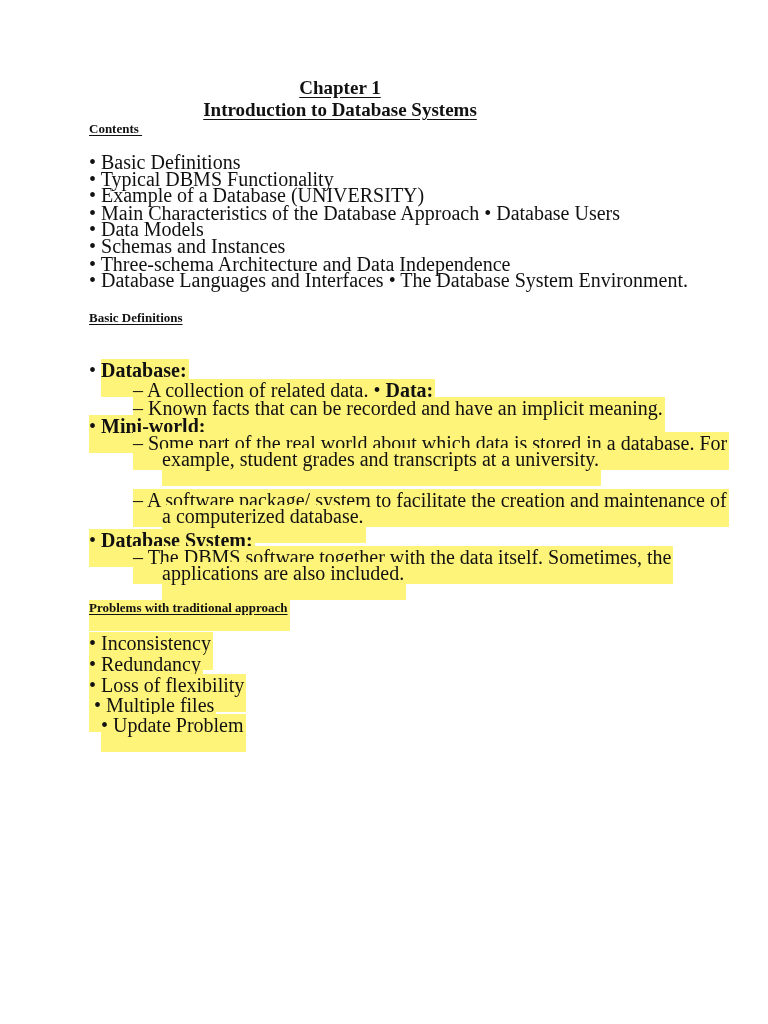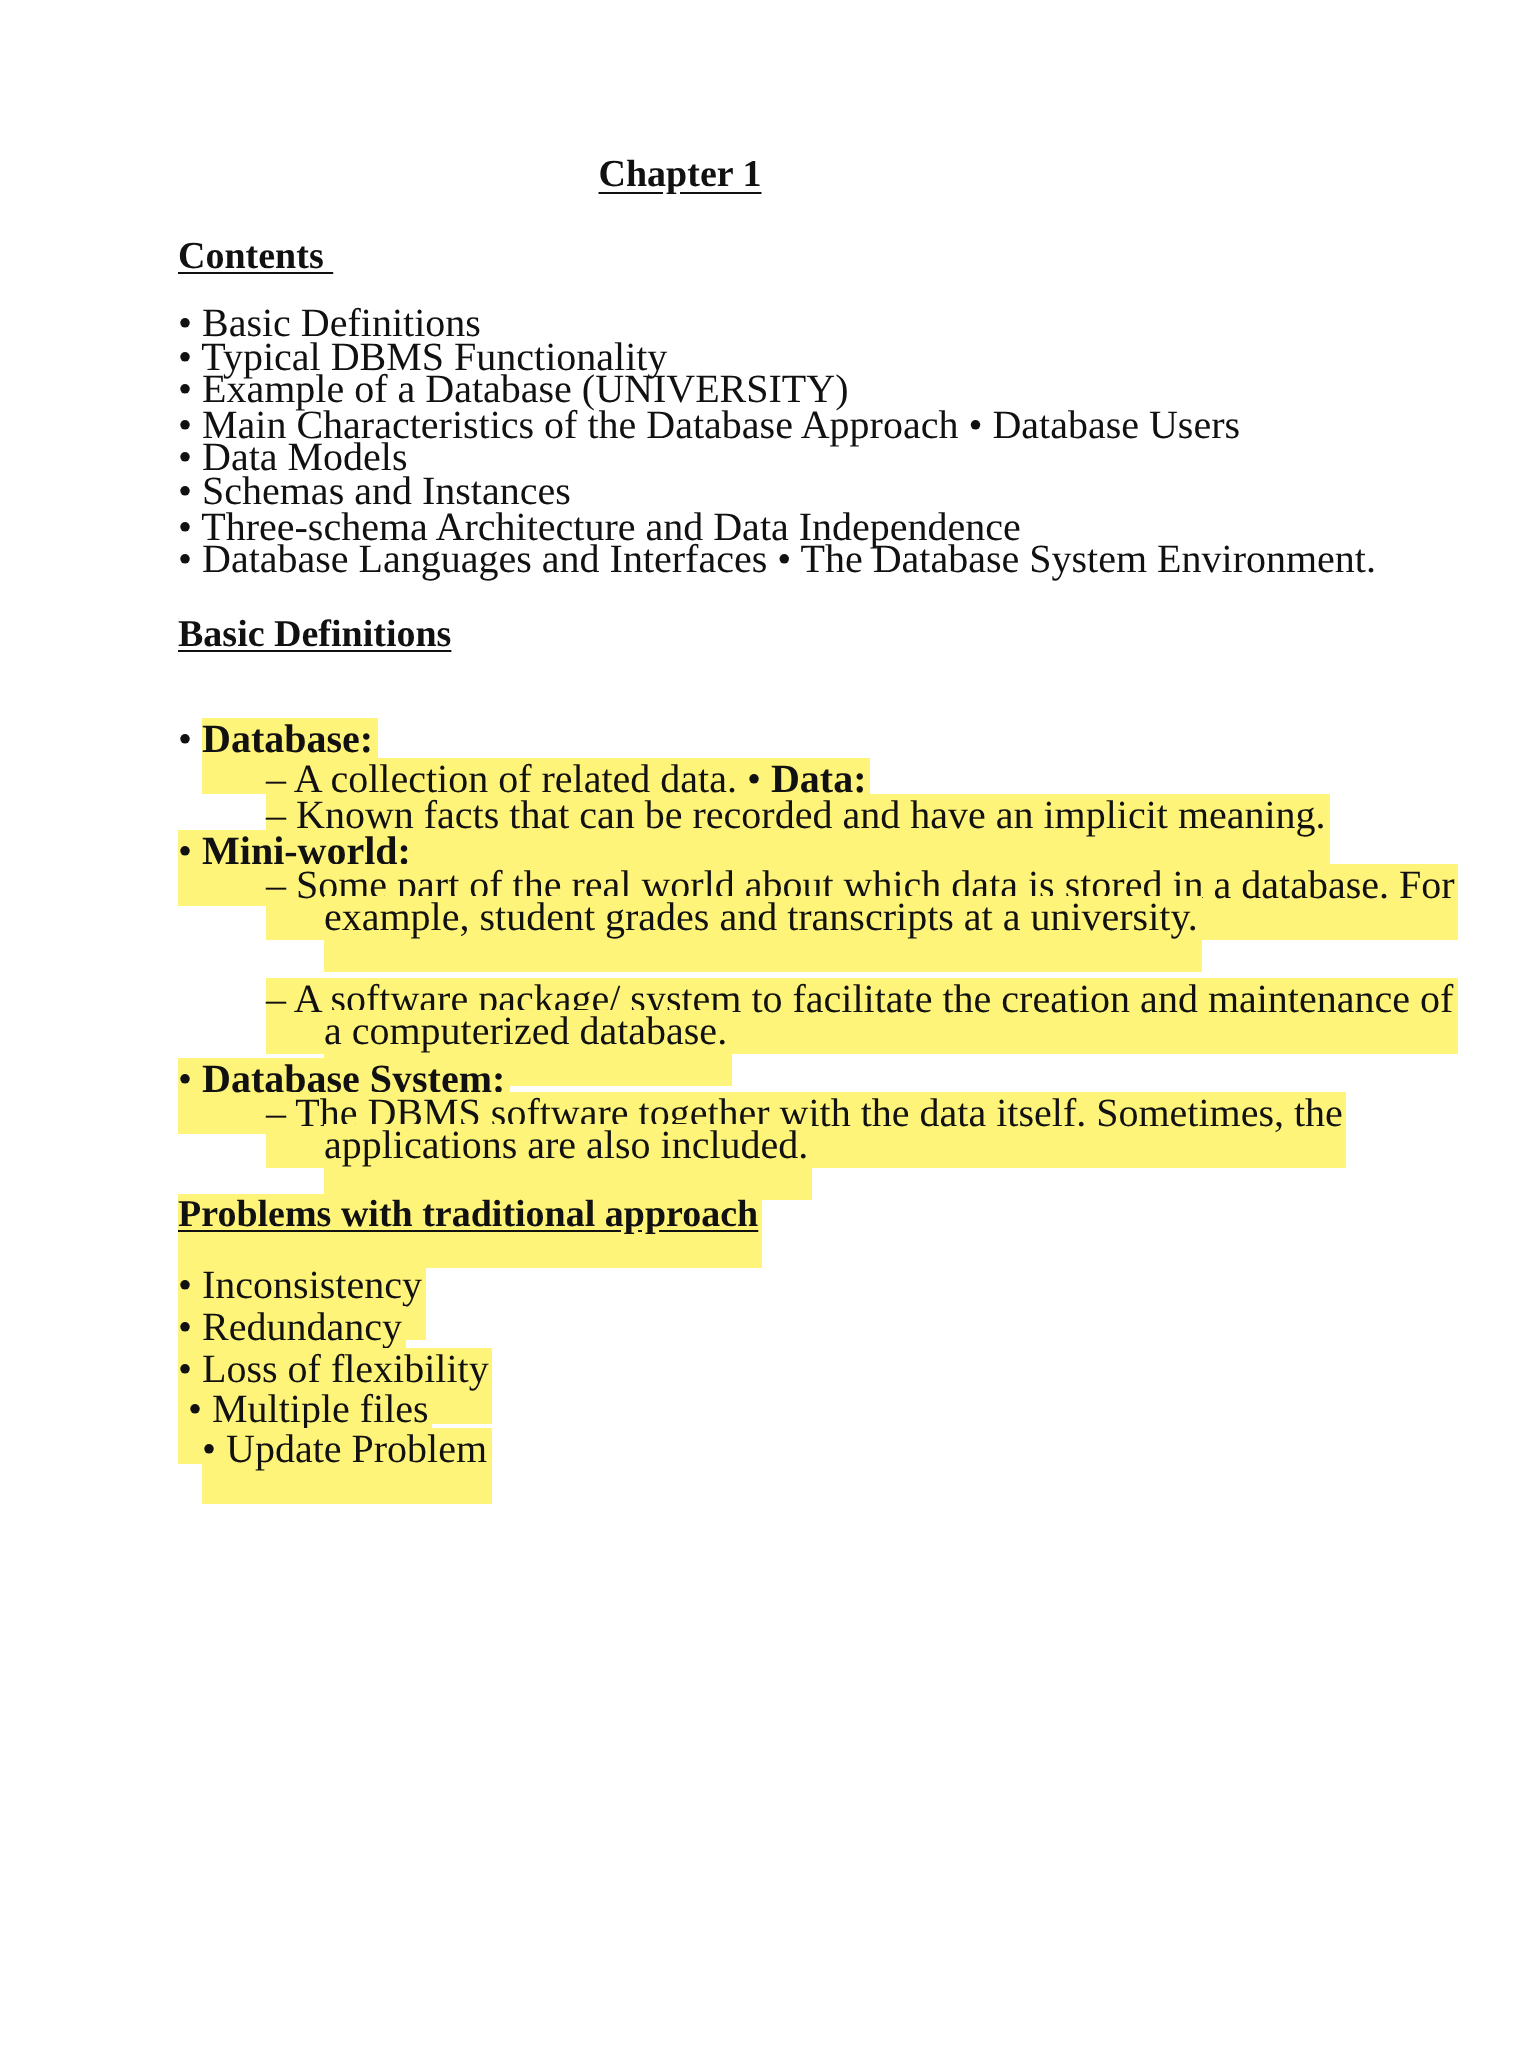--- a/index.html
+++ b/index.html
@@ -31,21 +31,21 @@
       line-height: 22px;
       text-decoration: underline;
       text-underline-offset: 3px;
     }
     .t1 { top: 77px; }
     .t2 { top: 99px; }
     .heading {
       position: absolute;
       left: 89px;
       font-weight: bold;
-      font-size: 19px;
+      font-size: 13px;
       line-height: 18px;
       text-decoration: underline;
       text-underline-offset: 2px;
       white-space: pre;
     }
     .line {
       position: absolute;
       font-size: 20px;
       line-height: 17px;
       white-space: pre;
@@ -60,20 +60,21 @@
     .def-body { left: 133px; }
     .def-cont { left: 162px; }
     .problem { left: 89px; }
   </style>
 </head>
 <body>
 
 <div class="page">
 
   <div class="title t1">Chapter 1</div>
+  <div class="title t2">Introduction to Database Systems</div>
 
   <div class="heading" style="top:120px;">Contents </div>
 
   <div>
     <div class="line contents-item" style="top:154px;">• Basic Definitions</div>
     <div class="line contents-item" style="top:171px;">• Typical DBMS Functionality</div>
     <div class="line contents-item" style="top:187px;">• Example of a Database (UNIVERSITY)</div>
     <div class="line contents-item" style="top:205px;text-align:right;">• Main Characteristics of the Database Approach • Database Users</div>
     <div class="line contents-item" style="top:221px;">• Data Models</div>
     <div class="line contents-item" style="top:238px;">• Schemas and Instances</div>

